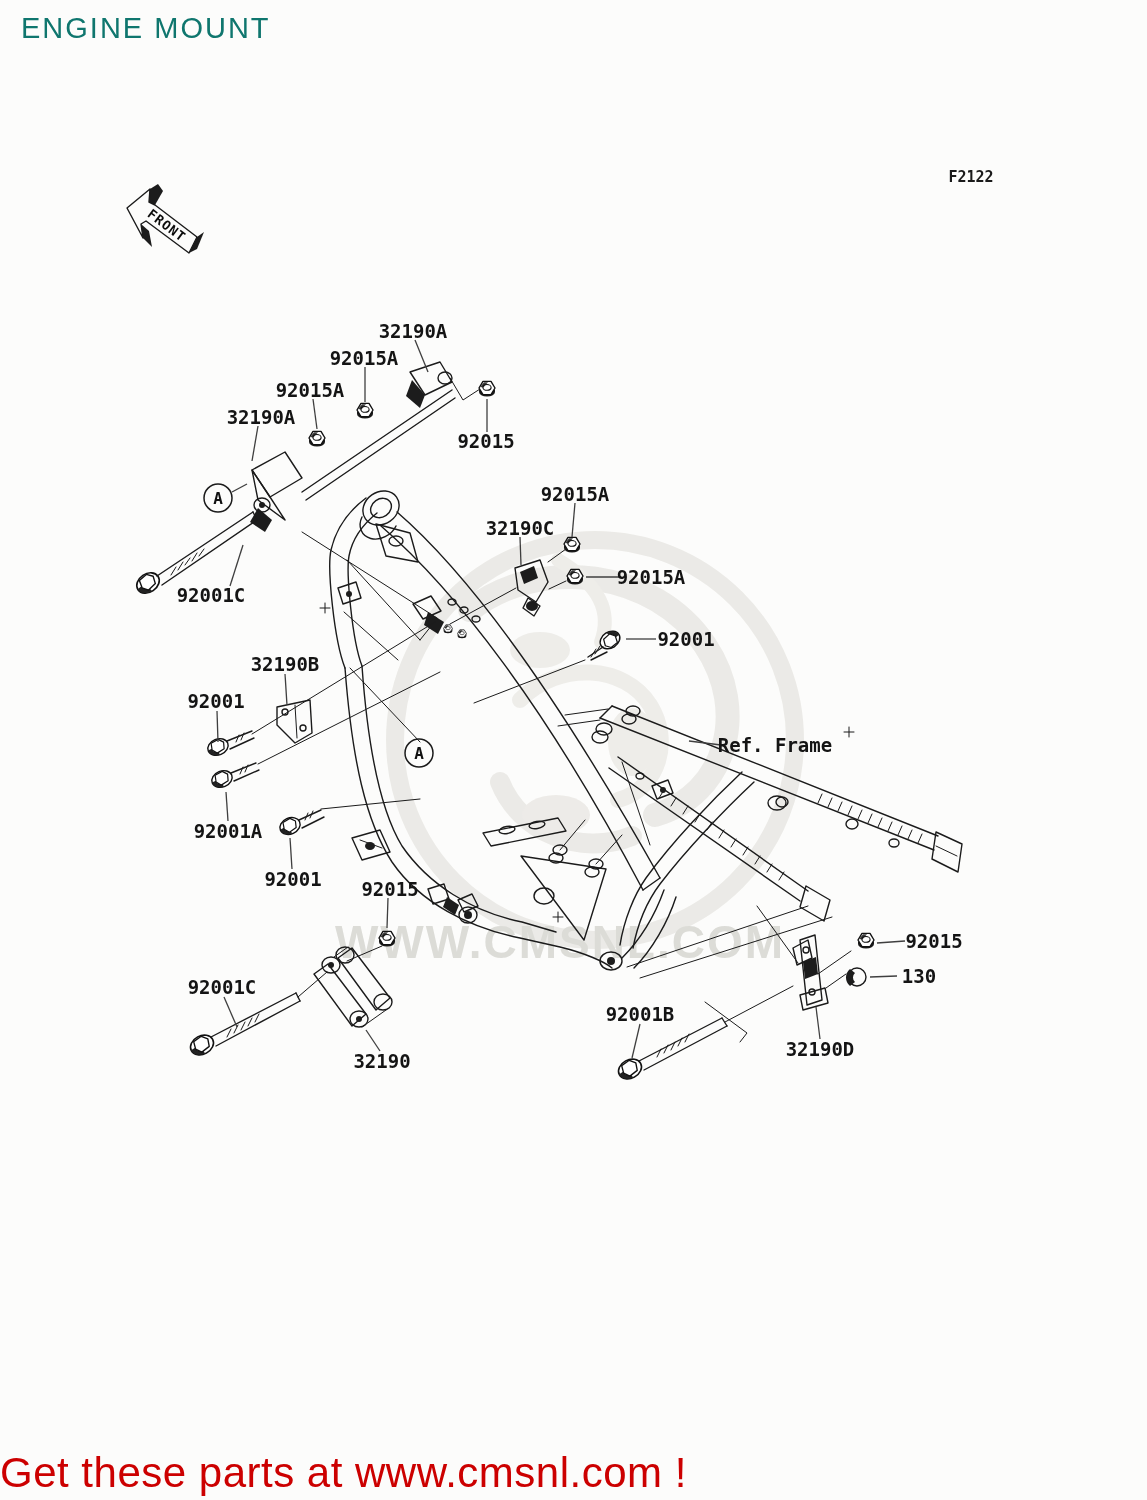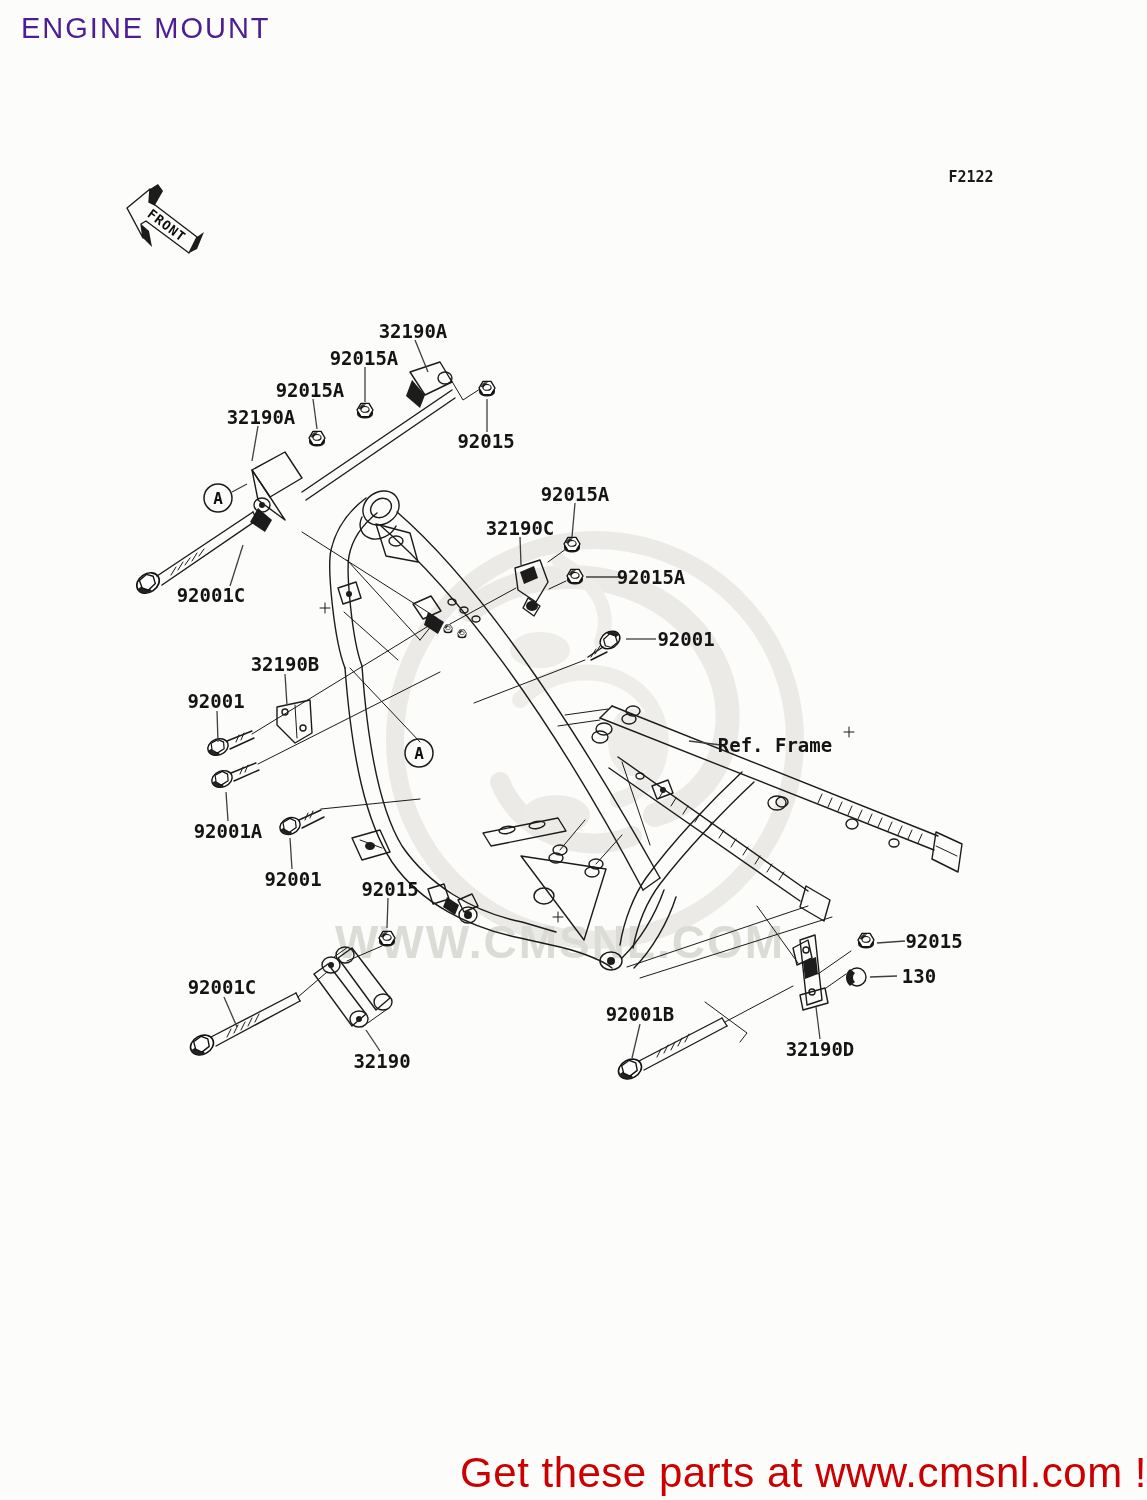--- a/index.html
+++ b/index.html
@@ -1,32 +1,32 @@
 <!DOCTYPE html>
 <html><head>
 <meta charset="utf-8">
 <style>
   html,body{margin:0;padding:0;background:#fff;}
   .page{position:relative;width:1147px;height:1500px;background:#fcfcfb;overflow:hidden;
         font-family:"Liberation Sans",sans-serif;}
-  .page-title{position:absolute;top:12px;left:21px;font-size:29px;color:#4c1d95;
+  .page-title{position:absolute;top:12px;left:21px;font-size:29px;color:#0f766e;
               letter-spacing:2px;font-weight:400;}
   #diagram-svg{position:absolute;left:0;top:0;}
   .art path,.art line,.art ellipse,.art circle,.art polyline{stroke:#1b1b1b;stroke-width:1.4;
       fill:none;stroke-linejoin:round;stroke-linecap:round;}
   .art .dark{fill:#1c1c1c;stroke:none;}
   .art .thin{stroke-width:1;}
   .part-label{font:bold 19px "DejaVu Sans Mono",monospace;fill:#141414;text-anchor:middle;}
   .fig-label{font:bold 15px "DejaVu Sans Mono",monospace;fill:#1a1a1a;text-anchor:middle;}
   .view-label{font:bold 16px "DejaVu Sans Mono",monospace;fill:#111;text-anchor:middle;}
   .leader{stroke:#3f3f3f;stroke-width:1.3;fill:none;}
   .wm-text{font:bold 46px "Liberation Sans",sans-serif;fill:#d9d9d4;letter-spacing:2px;
            text-anchor:middle;}
   .front-text{font:bold 13px "DejaVu Sans Mono",monospace;fill:#0b0b0b;letter-spacing:1px;}
-  .footer-banner{position:absolute;top:1449px;left:0;width:100%;text-align:right;
+  .footer-banner{position:absolute;top:1449px;left:0;width:100%;text-align:left;
                  font-size:42px;color:#cc0000;letter-spacing:0.5px;cursor:pointer;}
 </style>
 </head>
 <body>
 
 <div class="page">
 
   <div class="page-title">ENGINE MOUNT</div>
 
   <svg id="diagram-svg" width="1147" height="1500" viewBox="0 0 1147 1500">

